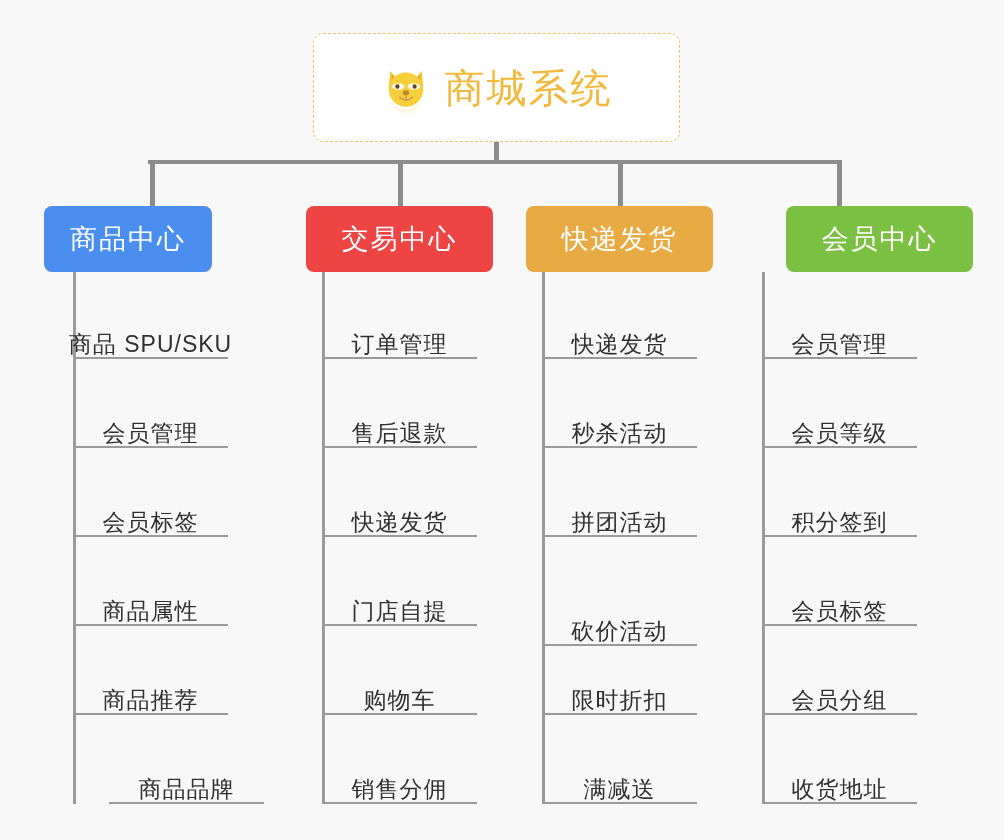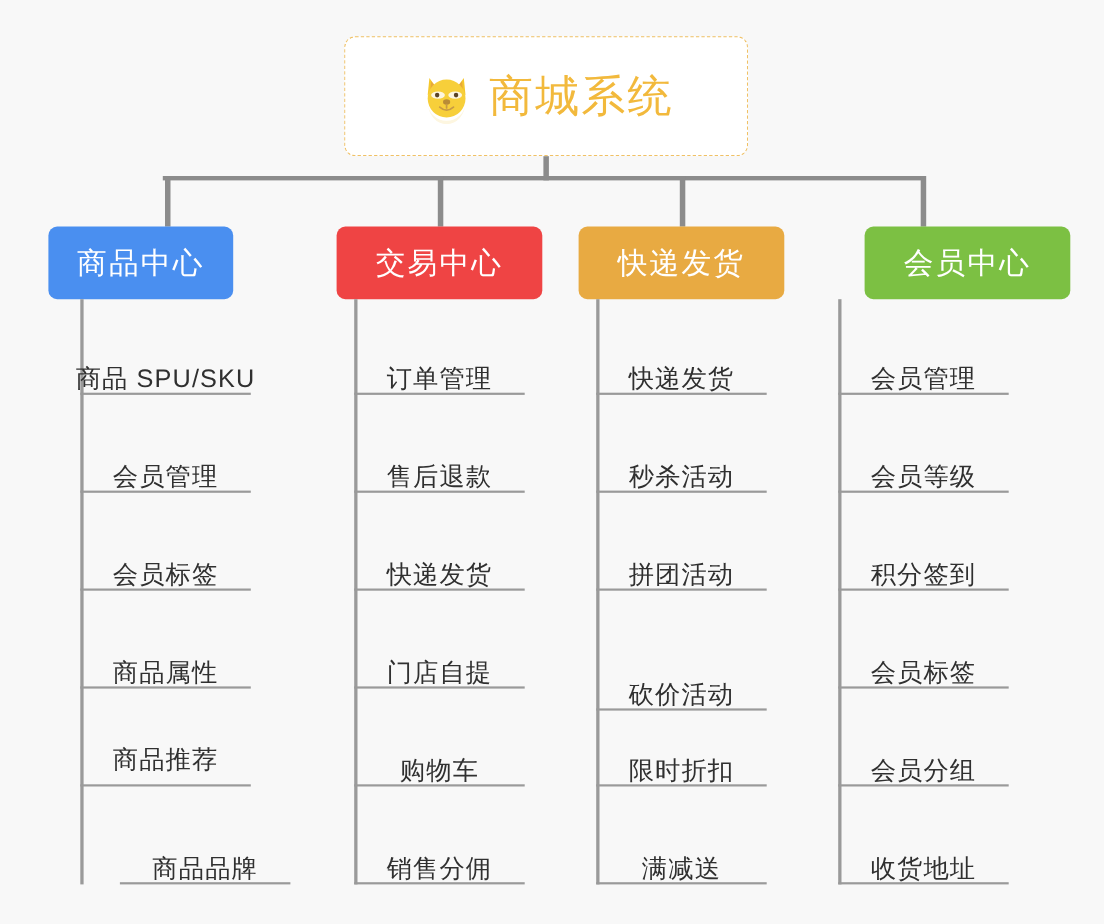--- a/index.html
+++ b/index.html
@@ -125,21 +125,21 @@
       </div>
       <div class="leaf" style="left: 73px; width: 155px; top: 402px;">
         <span class="leaf-label">会员管理</span>
       </div>
       <div class="leaf" style="left: 73px; width: 155px; top: 491px;">
         <span class="leaf-label">会员标签</span>
       </div>
       <div class="leaf" style="left: 73px; width: 155px; top: 580px;">
         <span class="leaf-label">商品属性</span>
       </div>
-      <div class="leaf" style="left: 73px; width: 155px; top: 669px; align-items: center;">
+      <div class="leaf" style="left: 73px; width: 155px; top: 669px;">
         <span class="leaf-label">商品推荐</span>
       </div>
       <div class="leaf" style="left: 73px; width: 155px; top: 758px; margin-left: 36px;">
         <span class="leaf-label">商品品牌</span>
       </div>
       <div class="cat-box" style="left: 306px; width: 187px; background: #ef4444;">
         <span>交易中心</span>
       </div>
       <div class="trunk" style="left: 322px; height: 532px; top: 272px;"></div>
       <div class="leaf" style="left: 322px; width: 155px; top: 313px;">

